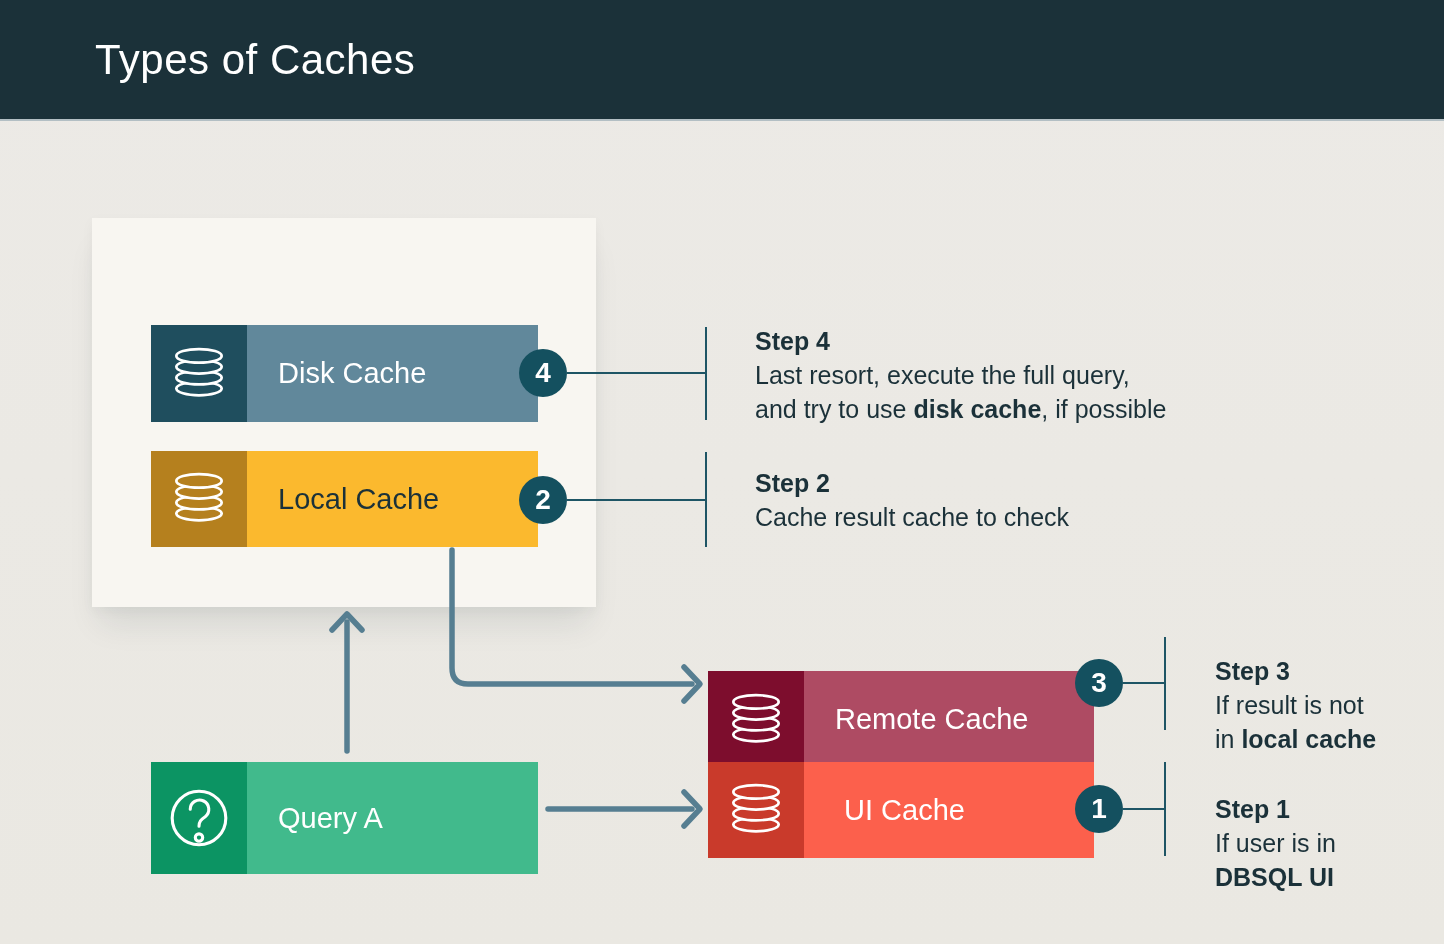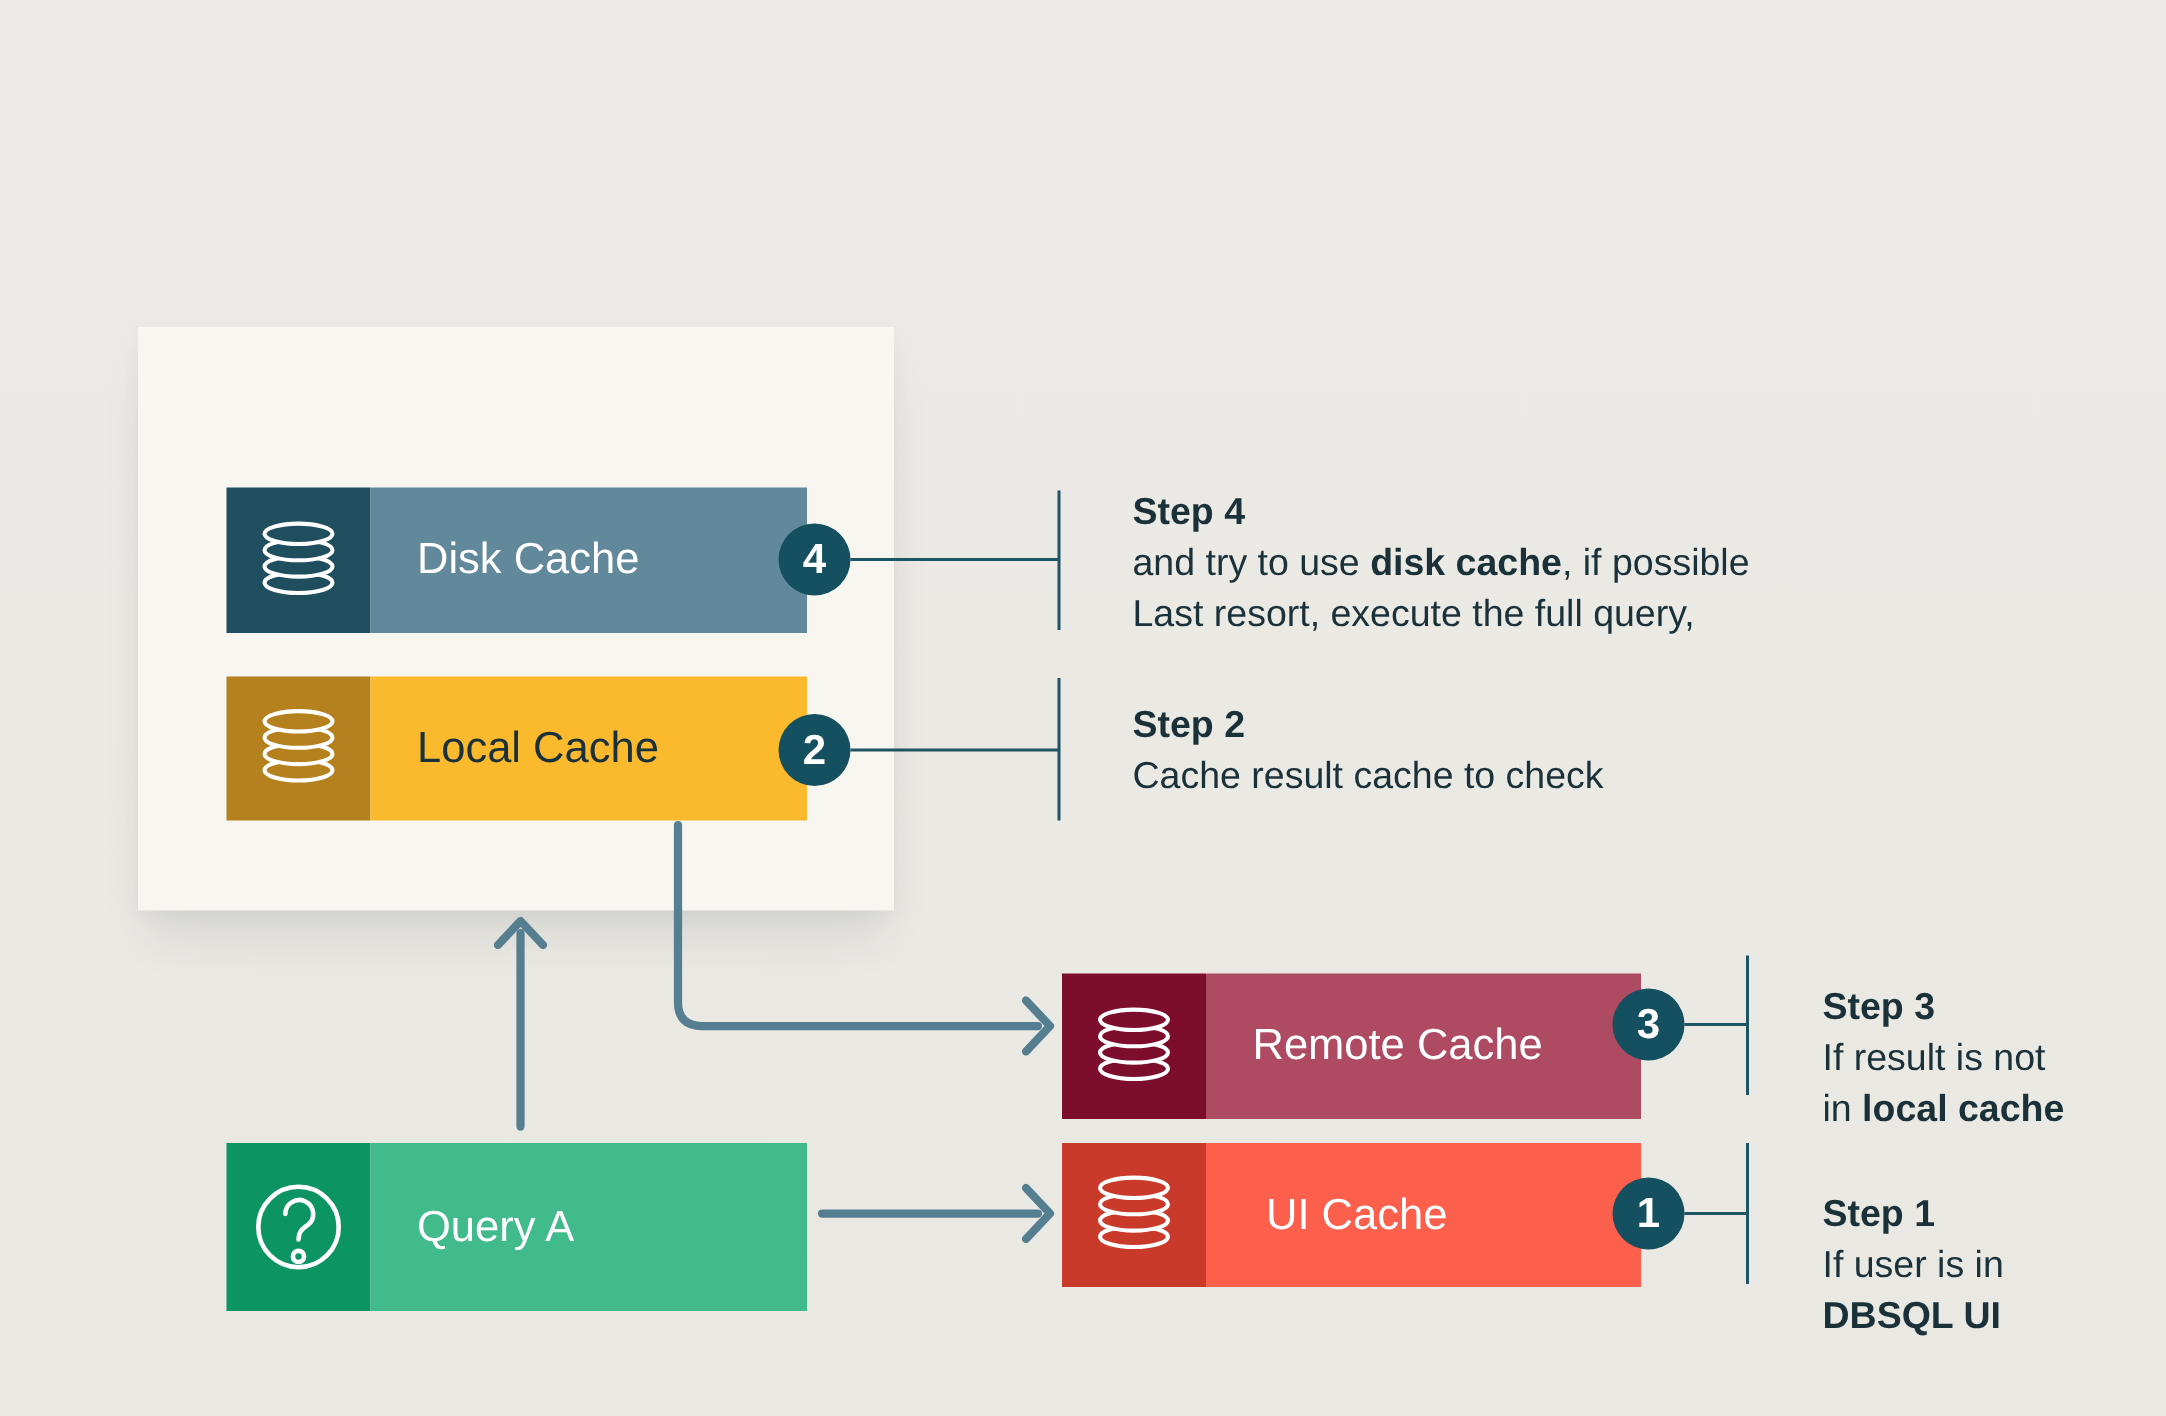--- a/index.html
+++ b/index.html
@@ -42,21 +42,21 @@
   #node-disk   .bar { background:#61889B; }
 
   #node-local  { left:151px; top:451px; width:387px; height:96px; }
   #node-local  .icon-box { background:#B5801E; color:#B5801E; }
   #node-local  .bar { background:#FBB92E; color:#1B3139; }
 
   #node-query  { left:151px; top:762px; width:387px; height:112px; }
   #node-query  .icon-box { background:#0C9463; color:#0C9463; }
   #node-query  .bar { background:#41BA8C; }
 
-  #node-remote { left:708px; top:649px; width:386px; height:97px; }
+  #node-remote { left:708px; top:671px; width:386px; height:97px; }
   #node-remote .icon-box { background:#7D0D2D; color:#7D0D2D; }
   #node-remote .bar { background:#AE4B63; }
 
   #node-ui     { left:708px; top:762px; width:386px; height:96px; }
   #node-ui     .icon-box { background:#C93A2B; color:#C93A2B; }
   #node-ui     .bar { background:#FC604C;padding-left:40px; }
 
   
   .badge {
     position:absolute; width:48px; height:48px; border-radius:50%;
@@ -83,20 +83,23 @@
   .thin  { stroke:#1E5565; stroke-width:2; fill:none; }
   .arrow { stroke:#567E91; stroke-width:5.5; fill:none; stroke-linecap:round; stroke-linejoin:round; }
 
   .db-icon svg, .q-icon svg { display:block; }
 </style>
 </head>
 <body>
 
 <div id="stage">
 
+  <div class="header">
+    <h1>Types of Caches</h1>
+  </div>
 
   <div class="warehouse">
     <div class="warehouse-label">Warehouse</div>
   </div>
 
   <svg class="overlay" width="1444" height="944" viewBox="0 0 1444 944" aria-hidden="true">
 
     <g>
       <path class="thin" d="M567 373 H706"></path>
         <path class="thin" d="M706 327 V420"></path>
@@ -187,22 +190,22 @@
     <div class="bar">Query A</div>
   </div>
 
   <div class="badge" id="badge-4">4</div>
   <div class="badge" id="badge-2">2</div>
   <div class="badge" id="badge-3">3</div>
   <div class="badge" id="badge-1">1</div>
 
   <div class="step" id="step-4">
     <div class="step-title">Step 4</div>
+    <div>Last resort, execute the full query,</div>
     <div><span>and try to use </span><span class="b">disk cache</span><span>, if possible</span></div>
-    <div>Last resort, execute the full query,</div>
   </div>
 
   <div class="step" id="step-2">
     <div class="step-title">Step 2</div>
     <div>Cache result cache to check</div>
   </div>
 
   <div class="step" id="step-3">
     <div class="step-title">Step 3</div>
     <div>If result is not</div>

